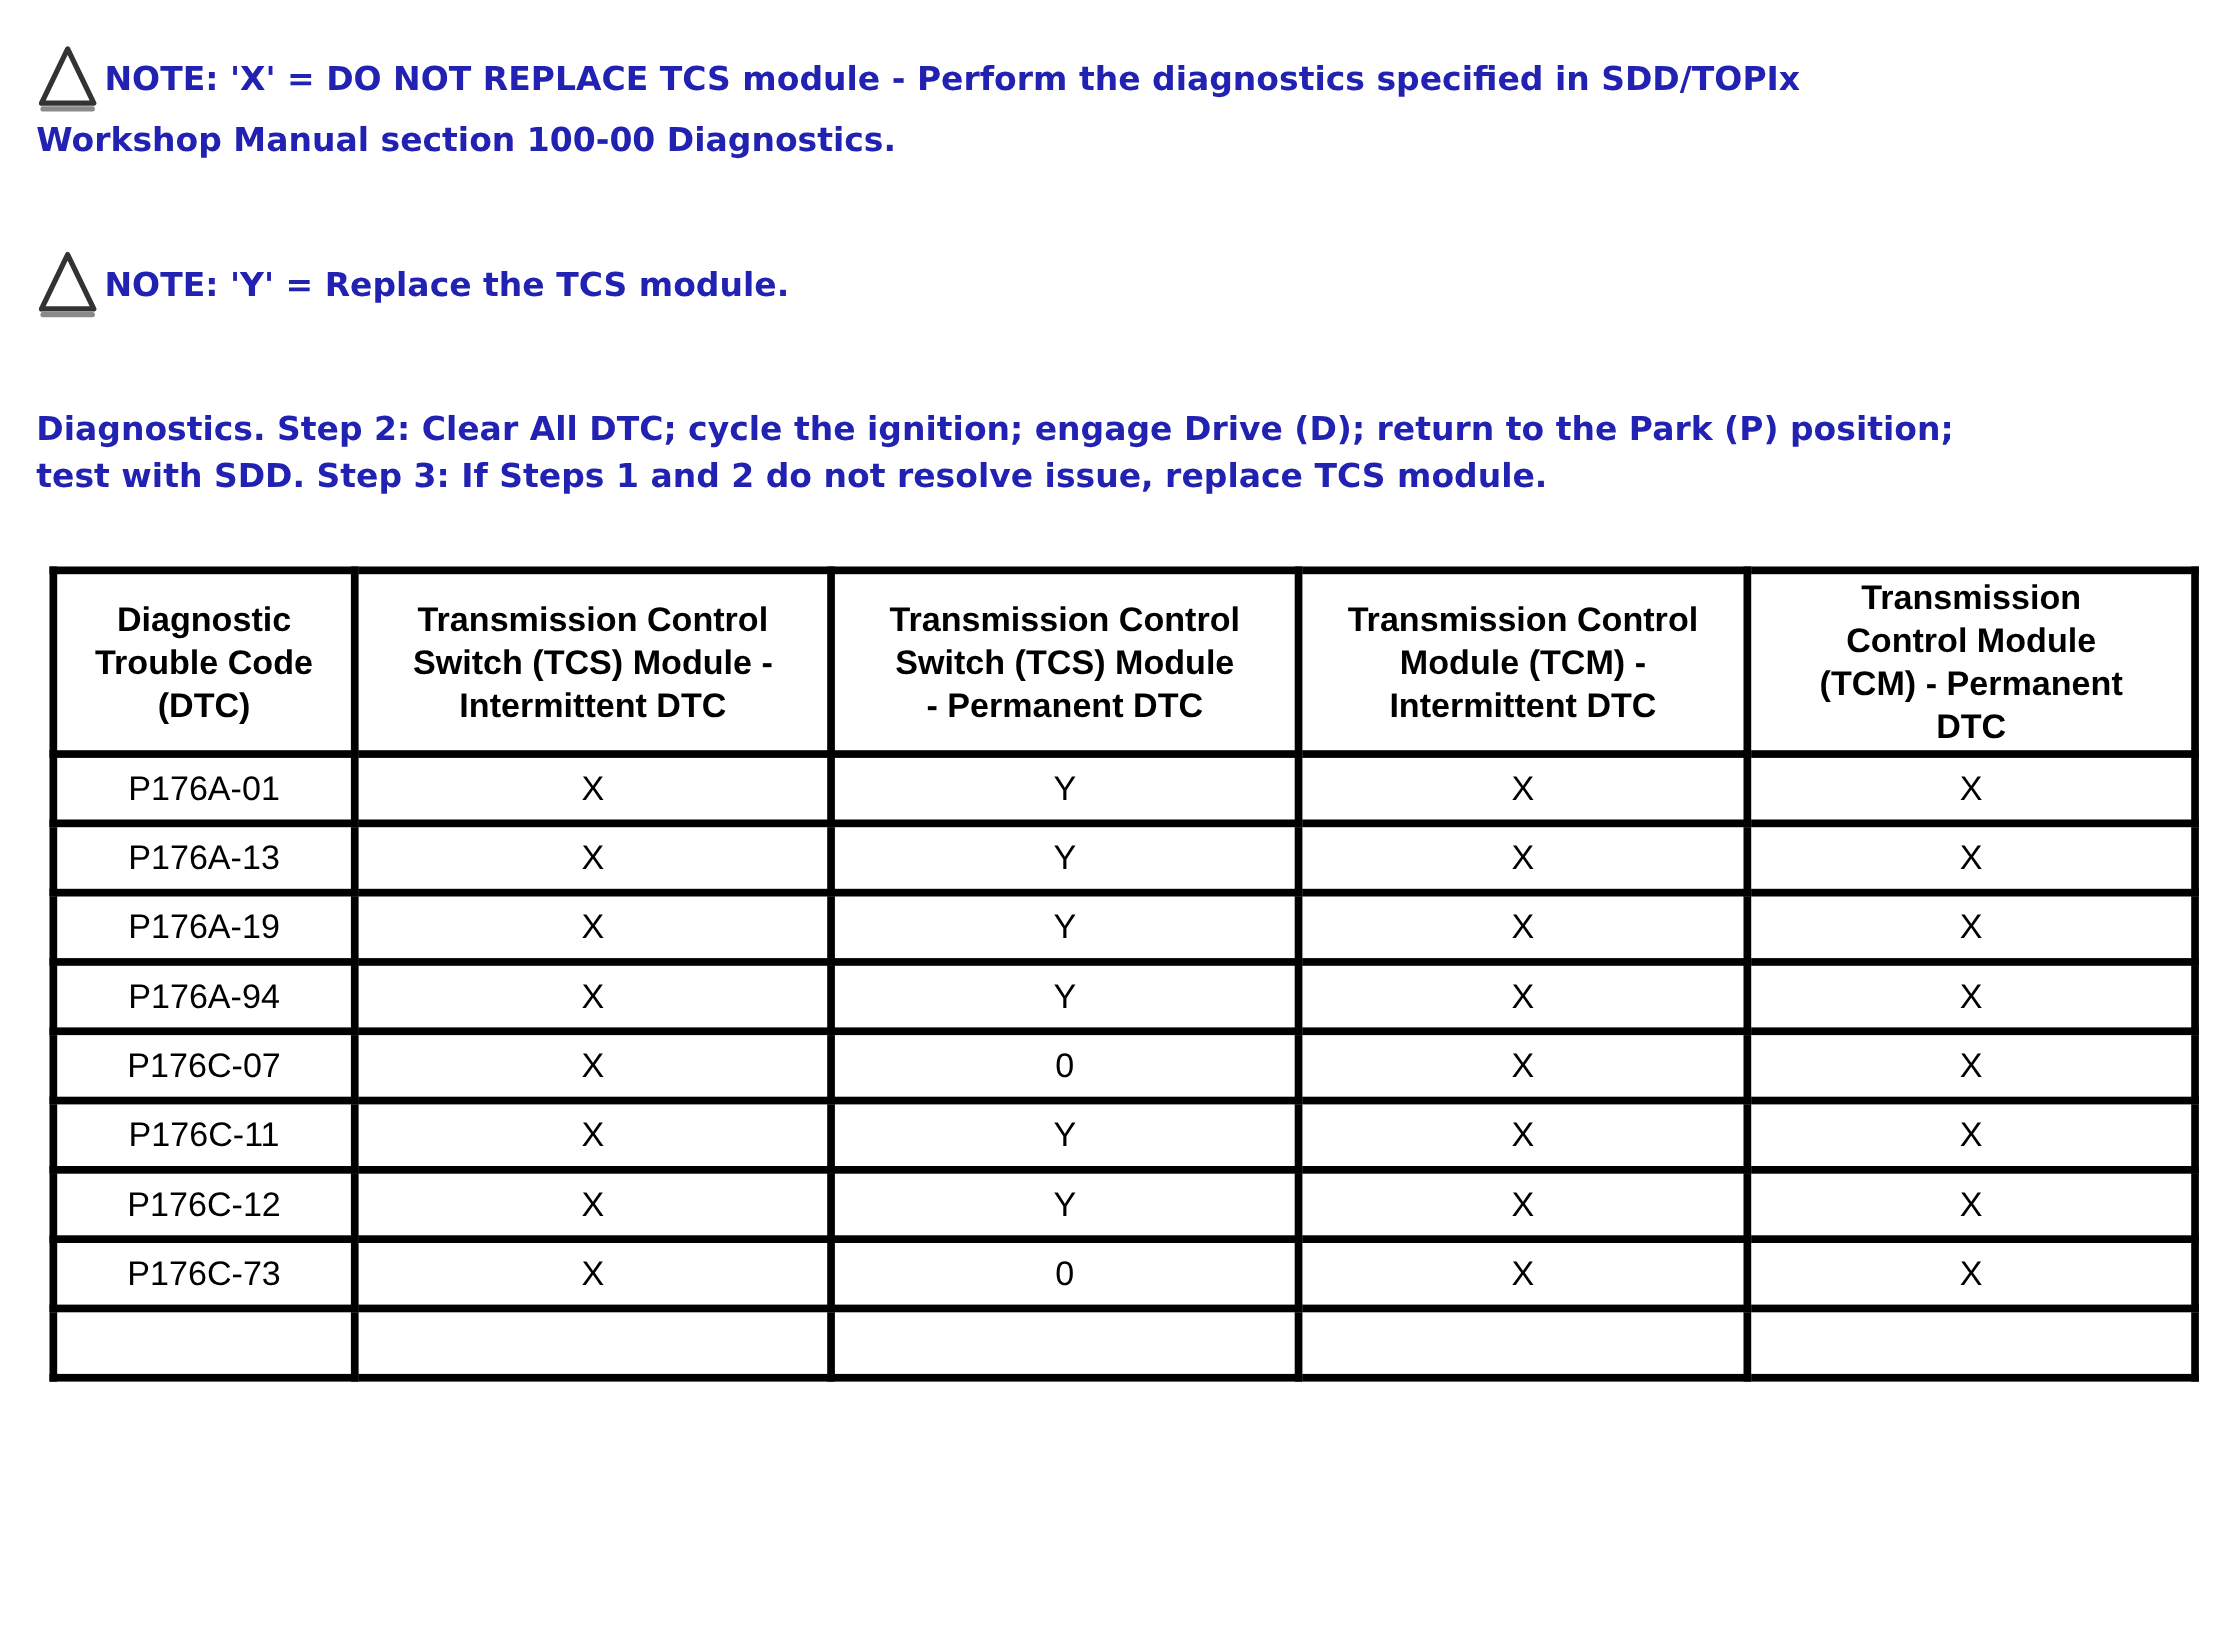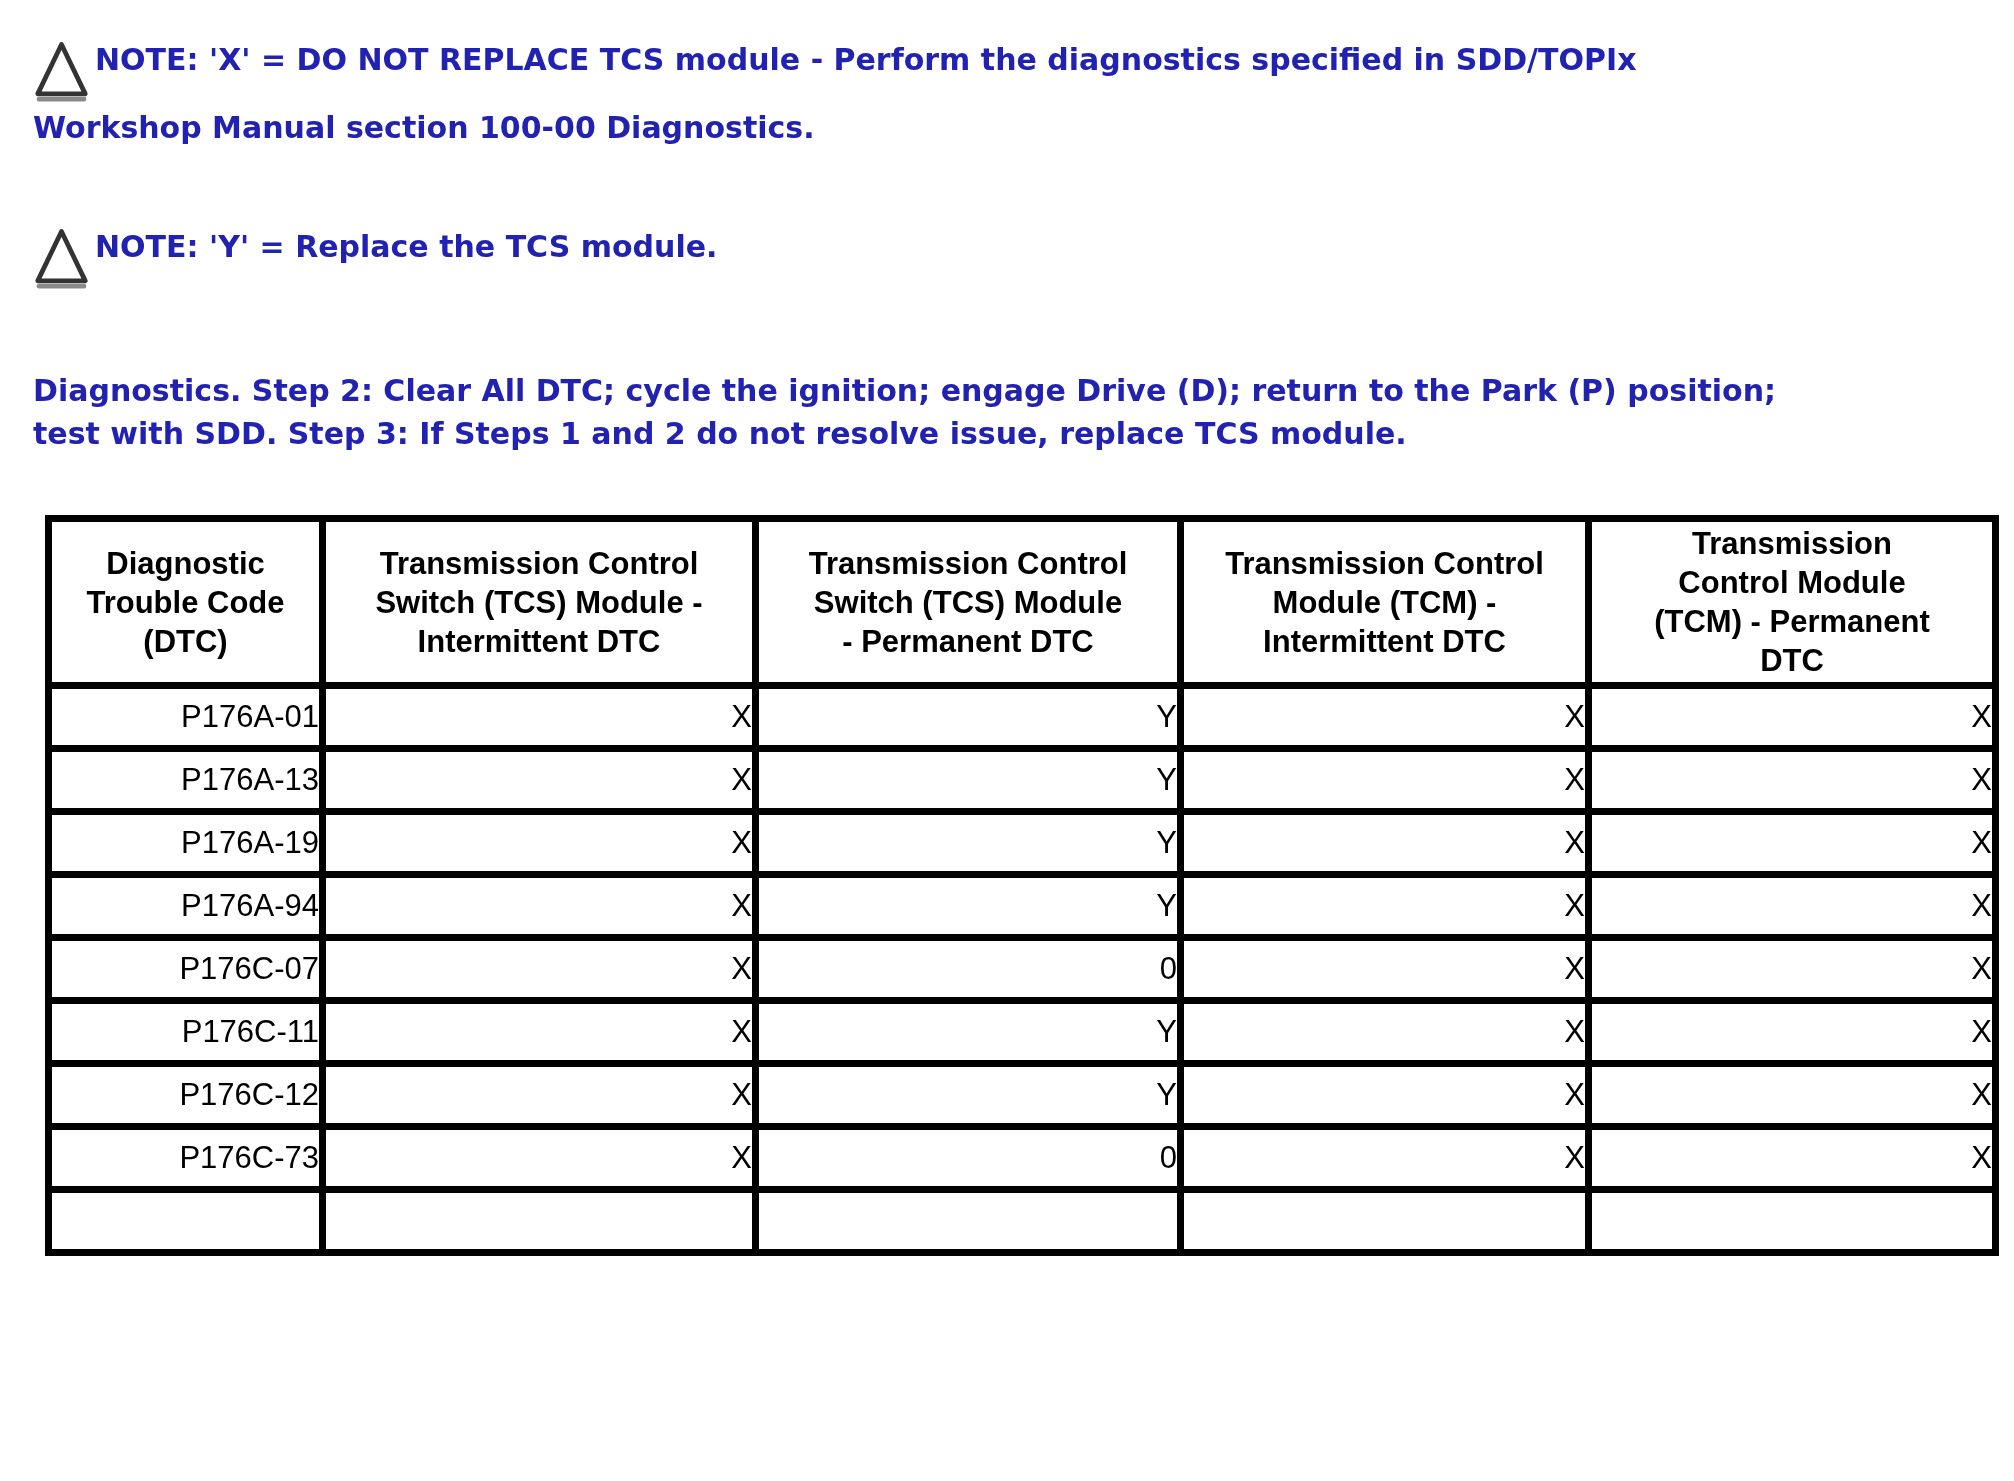--- a/index.html
+++ b/index.html
@@ -17,21 +17,21 @@
   .note {
     color: #2222B2;
     font-weight: bold;
     font-size: 30px;
     line-height: 43px;
   }
   .note + .note { margin-top: 76px; }
   .note-line { white-space: nowrap; }
   .note-line-first {
     display: flex;
-    align-items: flex-start;
+    align-items: center;
   }
   .tri-icon {
     width: 57px;
     height: 68px;
     flex: 0 0 auto;
     margin-right: 5px;
   }
   .tri-icon svg { display: block; width: 57px; height: 68px; }
   
   table.dtc {
@@ -54,21 +54,20 @@
     font-size: 31px;
     line-height: 39px;
     height: 160px;
     white-space: pre-line;
   }
   table.dtc td {
     font-weight: normal;
     font-size: 31px;
     height: 56px;
     white-space: nowrap;
-    text-align: right;
   }
 </style>
 </head>
 <body>
 
 <div class="content">
 
   <div class="note">
     <div class="note-line note-line-first">
       <span class="tri-icon">

